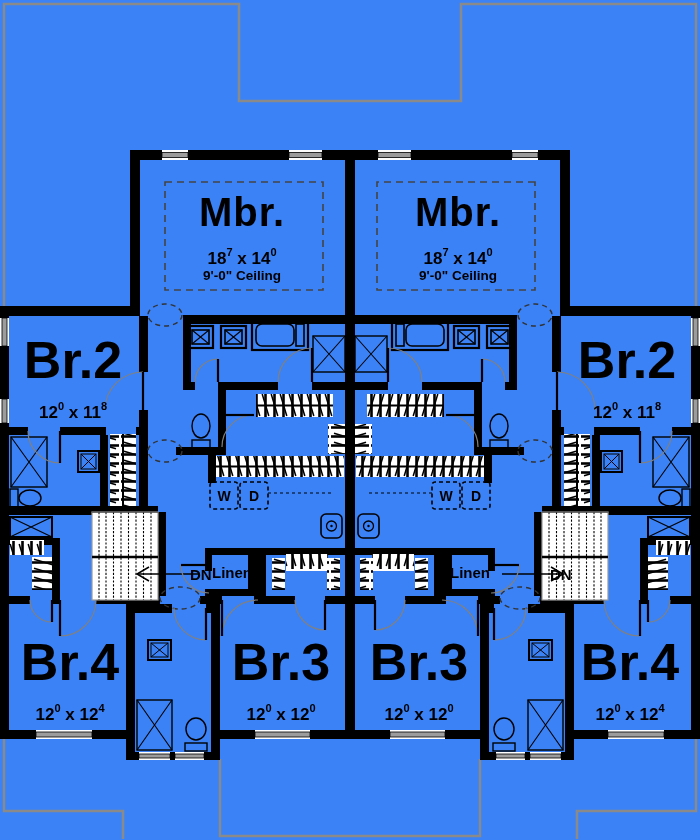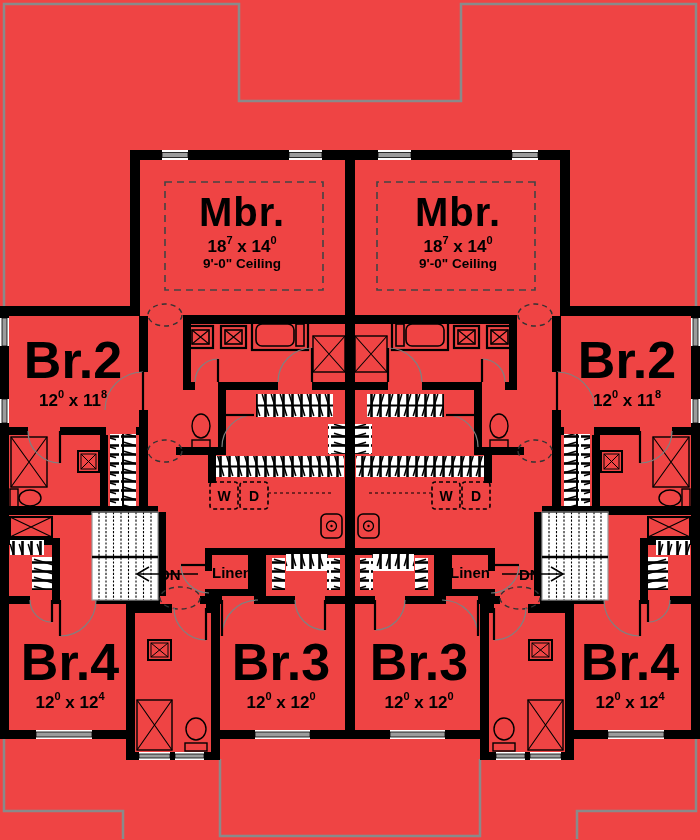--- a/index.html
+++ b/index.html
@@ -1,25 +1,25 @@
 <!DOCTYPE html>
 <html><head>
 <meta charset="utf-8">
 <style>
   html,body{margin:0;padding:0;background:#fff;}
-  #stage{position:relative;width:700px;height:840px;background:#ef4444;overflow:hidden;
+  #stage{position:relative;width:700px;height:840px;background:#3b82f6;overflow:hidden;
          font-family:"Liberation Sans",sans-serif;color:#000;}
   #planSvg{position:absolute;left:0;top:0;}
   .room-label{position:absolute;text-align:center;font-weight:bold;color:#000;}
   .rname{font-size:40px;line-height:1.0;letter-spacing:1px;}
   .rname-sm{font-size:52px;line-height:1.0;}
-  .rdim{font-size:17px;line-height:1.1;margin-top:3px;}
+  .rdim{font-size:17px;line-height:1.1;margin-top:15px;}
   .rdim sup{font-size:11px;position:relative;top:-1px;}
   .rceil{font-size:13.5px;line-height:1.2;}
-  .tag{position:absolute;font-weight:bold;font-size:15px;color:#000;}
+  .tag{position:absolute;font-weight:bold;font-size:15px;color:#000;padding-left:31px;}
   .tag-sm{position:absolute;font-weight:bold;font-size:14px;color:#000;text-align:center;}
 </style>
 </head>
 <body>
 
 <div id="stage">
 
 <svg id="planSvg" width="700" height="840" viewBox="0 0 700 840" xmlns="http://www.w3.org/2000/svg">
   <defs>
     <pattern id="rodH" width="9" height="30" patternUnits="userSpaceOnUse">

